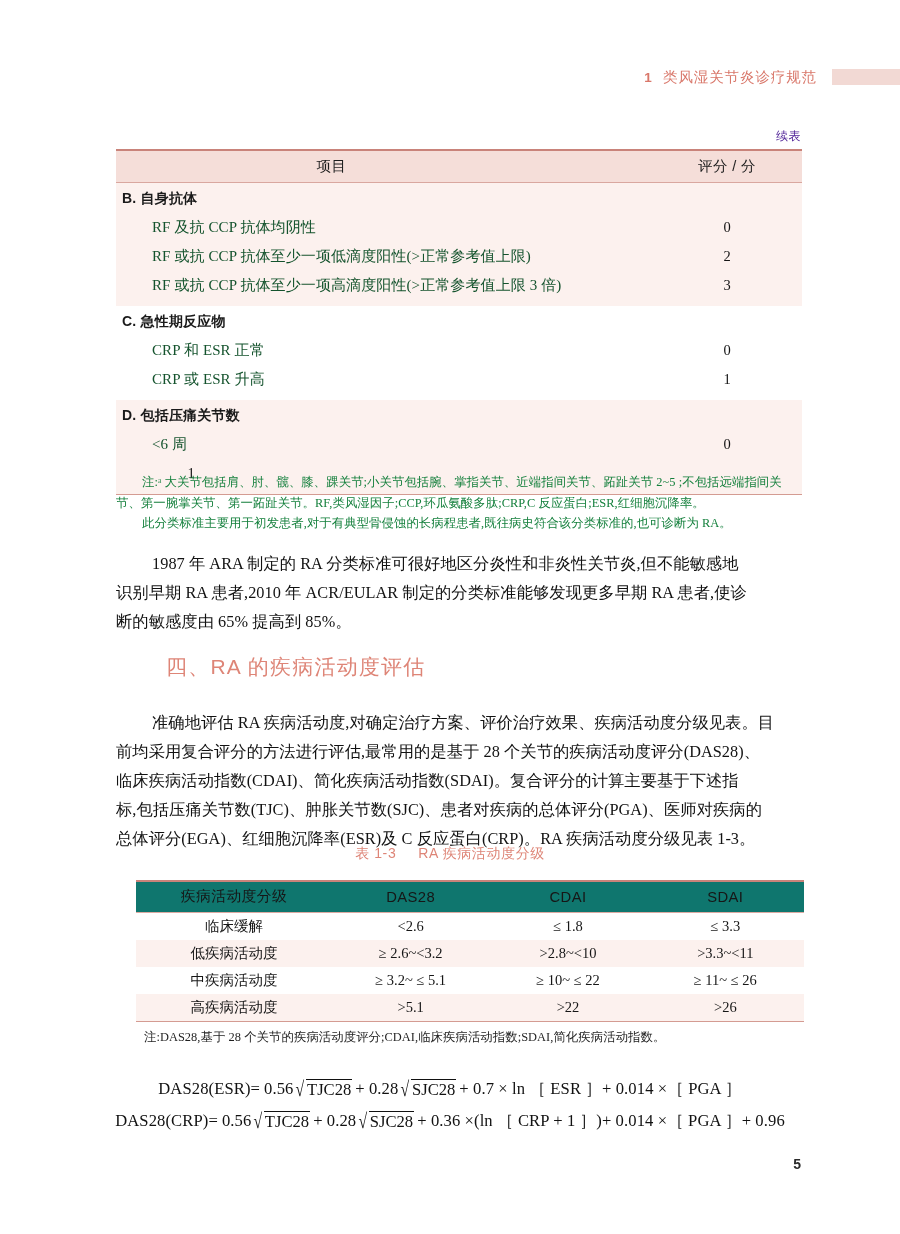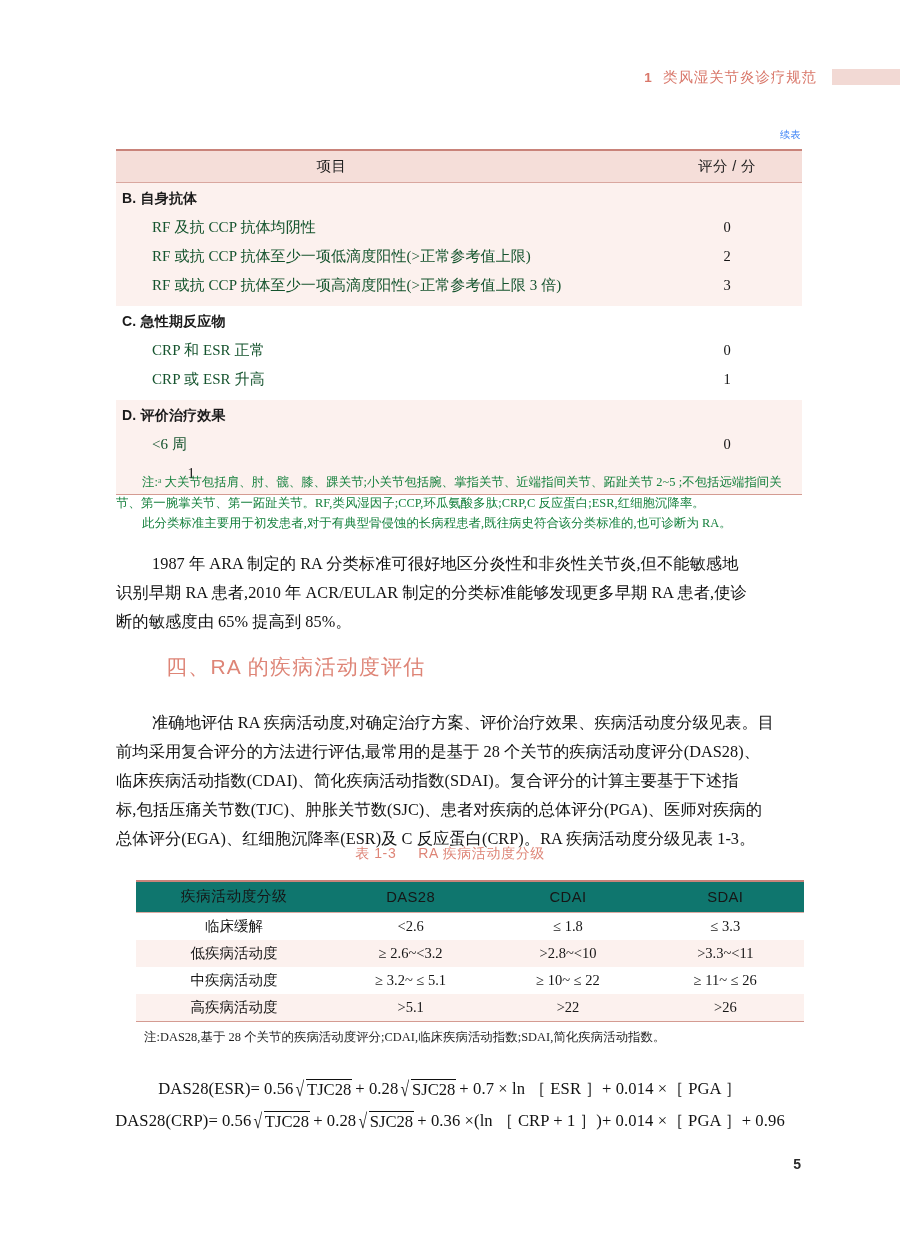--- a/index.html
+++ b/index.html
@@ -51,22 +51,22 @@
     background: #f2d9d4;
     margin-left: 15px;
     margin-right: 0px;
   }
 
   
   .cont-label {
     position: absolute;
     right: 99px;
     top: 128px;
-    font-size: 10px;
-    color: #3b82f6;
+    font-size: 12px;
+    color: #4c1d95;
     letter-spacing: .5px;
   }
 
   
   .tbl1 {
     position: absolute;
     left: 116px;
     top: 149px;
     width: 686px;
   }
@@ -333,21 +333,21 @@
         <div class="c2">0</div>
       </div>
       <div class="row">
         <div class="c1">CRP 或 ESR 升高</div>
         <div class="c2">1</div>
       </div>
       <div class="grp-pad"></div>
     </div>
 
     <div class="grp tint">
-      <div class="grp-title">D. 评价治疗效果</div>
+      <div class="grp-title">D. 包括压痛关节数</div>
       <div class="row">
         <div class="c1">&lt;6 周</div>
         <div class="c2">0</div>
       </div>
       <div class="row">
         <div class="c2">1</div>
       </div>
       <div class="grp-pad"></div>
     </div>
 

